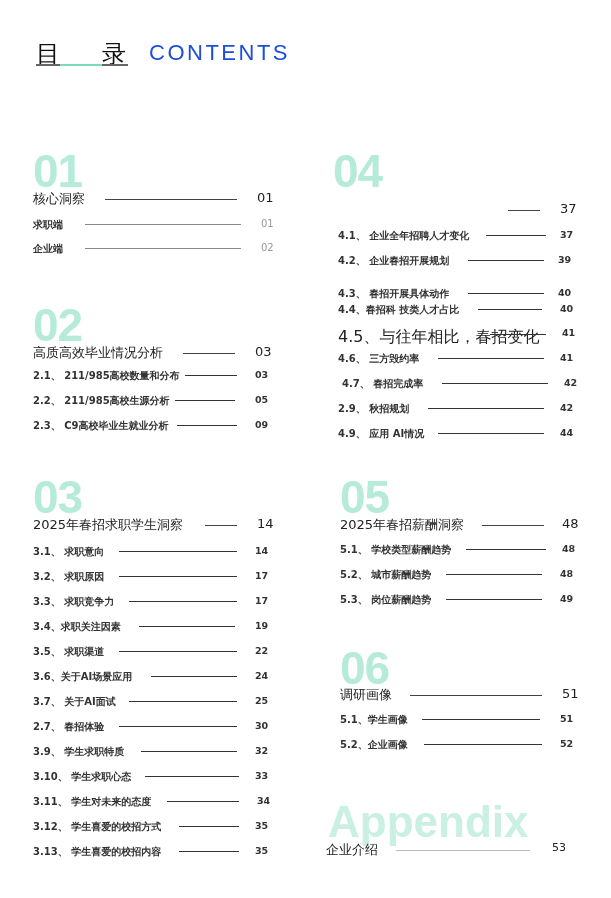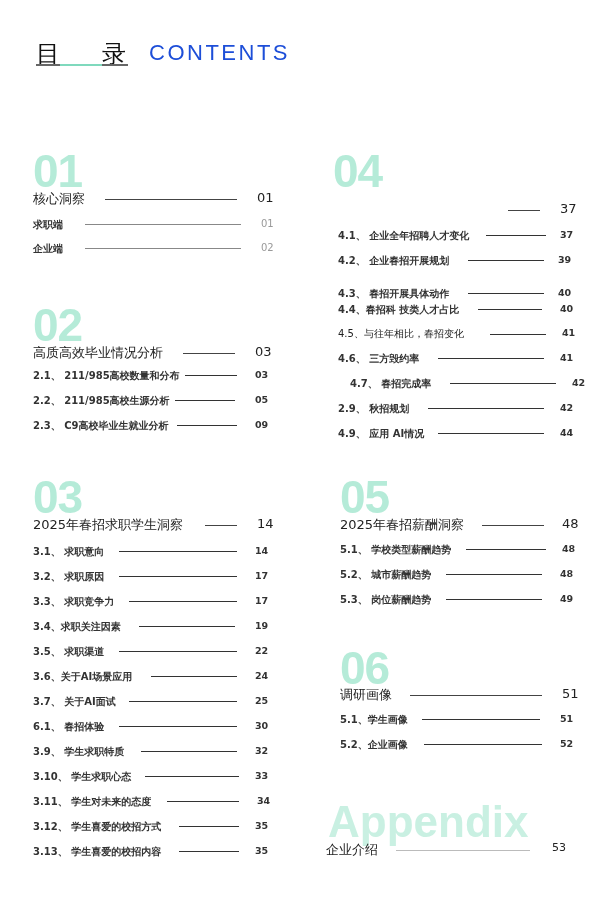--- a/index.html
+++ b/index.html
@@ -121,21 +121,21 @@
   <span class="label">3.6、关于AI场景应用</span>
   <span class="line" style="left:118px; width:86px;"></span>
   <span class="page" style="left:222px;">24</span>
 </div>
 <div class="row sub" style="left:33px; top:695px; width:240px;">
   <span class="label">3.7、 关于AI面试</span>
   <span class="line" style="left:96px; width:108px;"></span>
   <span class="page" style="left:222px;">25</span>
 </div>
 <div class="row sub" style="left:33px; top:720px; width:240px;">
-  <span class="label">6.1、 春招体验</span>
+  <span class="label">2.7、 春招体验</span>
   <span class="line" style="left:86px; width:118px;"></span>
   <span class="page" style="left:222px;">30</span>
 </div>
 <div class="row sub" style="left:33px; top:745px; width:240px;">
   <span class="label">3.9、 学生求职特质</span>
   <span class="line" style="left:108px; width:96px;"></span>
   <span class="page" style="left:222px;">32</span>
 </div>
 <div class="row sub" style="left:33px; top:770px; width:240px;">
   <span class="label">3.10、 学生求职心态</span>
@@ -177,30 +177,30 @@
   <span class="label">4.3、 春招开展具体动作</span>
   <span class="line" style="left:130px; width:76px;"></span>
   <span class="page" style="left:220px;">40</span>
 </div>
 <div class="row sub" style="left:338px; top:303px; width:240px;">
   <span class="label">4.4、春招科 技类人才占比</span>
   <span class="line" style="left:140px; width:64px;"></span>
   <span class="page" style="left:222px;">40</span>
 </div>
 <div class="row sub" style="left:338px; top:327px; width:240px;">
-  <span class="label" style="font-size:10px; font-weight:400; color:#222;">4.5、与往年相比，春招变化</span>
+  <span class="label" style="font-size:16px; font-weight:400; color:#222;">4.5、与往年相比，春招变化</span>
   <span class="line" style="left:152px; width:56px; top:7px;"></span>
   <span class="page" style="left:224px;">41</span>
 </div>
 <div class="row sub" style="left:338px; top:352px; width:240px;">
   <span class="label">4.6、 三方毁约率</span>
   <span class="line" style="left:100px; width:106px;"></span>
   <span class="page" style="left:222px;">41</span>
 </div>
-<div class="row sub" style="left:350px; top:377px; width:240px;">
+<div class="row sub" style="left:342px; top:377px; width:240px;">
   <span class="label">4.7、 春招完成率</span>
   <span class="line" style="left:100px; width:106px;"></span>
   <span class="page" style="left:222px;">42</span>
 </div>
 <div class="row sub" style="left:338px; top:402px; width:240px;">
   <span class="label">2.9、 秋招规划</span>
   <span class="line" style="left:90px; width:116px;"></span>
   <span class="page" style="left:222px;">42</span>
 </div>
 <div class="row sub" style="left:338px; top:427px; width:240px;">

